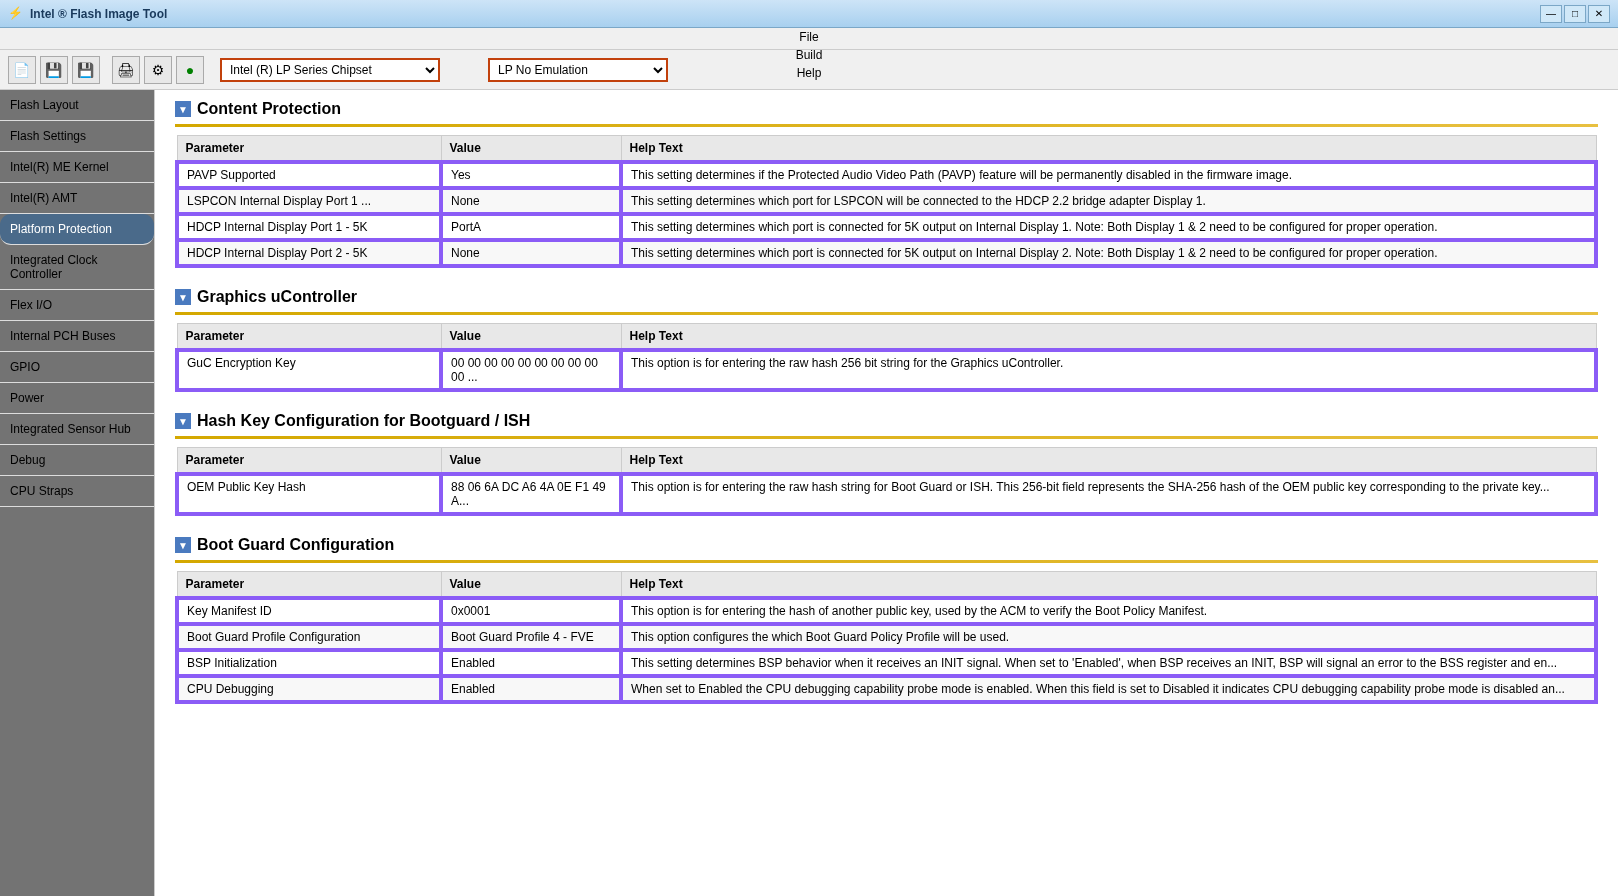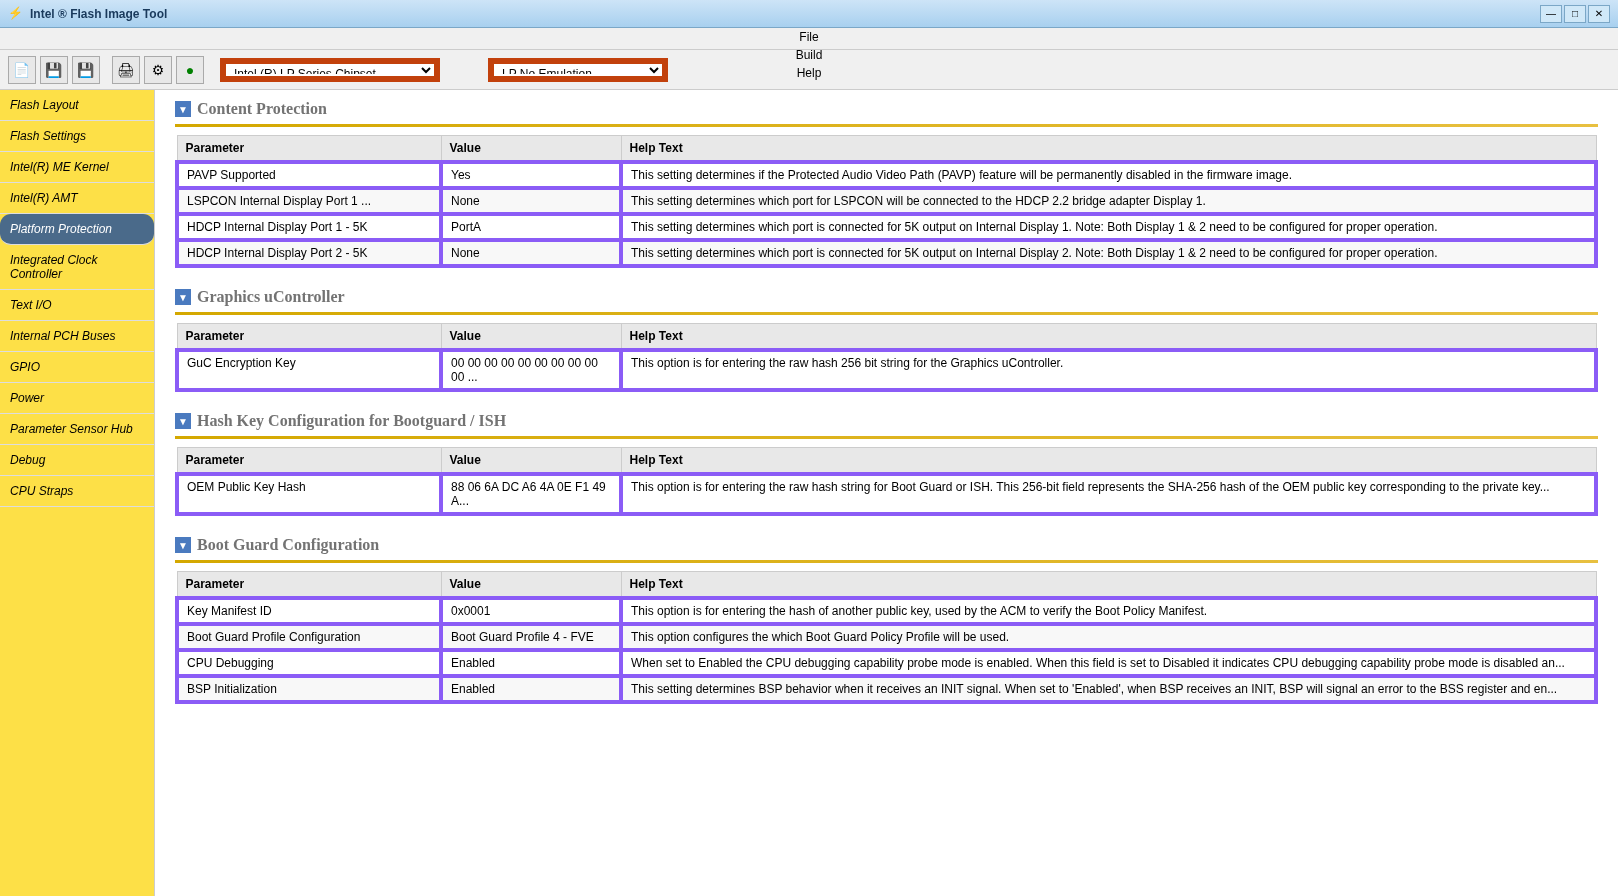--- a/index.html
+++ b/index.html
@@ -44,35 +44,34 @@
       gap: 4px;
       border-bottom: 1px solid #ccc;
     }
     .toolbar-btn {
       width: 28px; height: 28px; background: #e8e8e8; border: 1px solid #aaa;
       cursor: pointer; display: flex; align-items: center; justify-content: center;
       font-size: 14px;
     }
     .toolbar-separator { width: 4px; }
     .toolbar-dropdown {
-      height: 24px; padding: 2px 4px; border: 6px solid #c2410c; background: #fff;
+      height: 24px; padding: 2px 4px; border: 2px solid #c2410c; background: #fff;
       font-size: 12px; cursor: pointer;
     }
 
     
     .main-layout { display: flex; height: calc(100vh - 90px); }
 
     
     .sidebar {
       width: 155px;
-      background: #fde047;
+      background: #737373;
       border-right: 1px solid #ccc;
       overflow-y: auto;
       flex-shrink: 0;
-      font-style: italic;
     }
     .sidebar-item {
       padding: 8px 10px;
       cursor: pointer;
       font-size: 12px;
       border-bottom: 1px solid #ddd;
       color: #000;
     }
     .sidebar-item.active { background: #4a6a8a; color: #fff; border-radius: 11px; }
 
@@ -88,22 +87,21 @@
     .section { margin-bottom: 20px; }
     .section-header {
       display: flex;
       align-items: center;
       gap: 6px;
       margin-bottom: 6px;
     }
     .section-title {
       font-size: 16px;
       font-weight: bold;
-      color: #737373;
-      font-family: Liberation Serif, serif;
+      color: #000000;
     }
     .collapse-btn {
       width: 16px; height: 16px;
       background: #4a7abf;
       border: none;
       cursor: pointer;
       display: flex; align-items: center; justify-content: center;
       color: #fff;
       font-size: 10px;
     }
@@ -173,25 +171,25 @@
 
 <div class="main-layout">
 
   <div class="sidebar">
   <div class="sidebar-item">Flash Layout</div>
       <div class="sidebar-item">Flash Settings</div>
       <div class="sidebar-item">Intel(R) ME Kernel</div>
       <div class="sidebar-item">Intel(R) AMT</div>
       <div class="sidebar-item active">Platform Protection</div>
       <div class="sidebar-item">Integrated Clock Controller</div>
-      <div class="sidebar-item">Text I/O</div>
+      <div class="sidebar-item">Flex I/O</div>
       <div class="sidebar-item">Internal PCH Buses</div>
       <div class="sidebar-item">GPIO</div>
       <div class="sidebar-item">Power</div>
-      <div class="sidebar-item">Parameter Sensor Hub</div>
+      <div class="sidebar-item">Integrated Sensor Hub</div>
       <div class="sidebar-item">Debug</div>
       <div class="sidebar-item">CPU Straps</div>
     </div>
 
   <div class="content-area">
   <div class="section">
         <div class="section-header">
           <button class="collapse-btn">▼</button>
           <span class="section-title">Content Protection</span>
         </div>
@@ -293,27 +291,27 @@
               <td class="col-param">Key Manifest ID</td>
               <td class="col-value">0x0001</td>
               <td class="col-help">This option is for entering the hash of another public key, used by the ACM to verify the Boot Policy Manifest.</td>
             </tr>
             <tr>
               <td class="col-param">Boot Guard Profile Configuration</td>
               <td class="col-value">Boot Guard Profile 4 - FVE</td>
               <td class="col-help">This option configures the which Boot Guard Policy Profile will be used.</td>
             </tr>
             <tr>
+              <td class="col-param">BSP Initialization</td>
+              <td class="col-value">Enabled</td>
+              <td class="col-help">This setting determines BSP behavior when it receives an INIT signal.  When set to 'Enabled', when BSP receives an INIT, BSP will signal an error to the BSS register and en...</td>
+            </tr>
+            <tr>
               <td class="col-param">CPU Debugging</td>
               <td class="col-value">Enabled</td>
               <td class="col-help">When set to Enabled the CPU debugging capability probe mode is enabled.  When this field is set to Disabled it indicates CPU debugging capability probe mode is disabled an...</td>
-            </tr>
-            <tr>
-              <td class="col-param">BSP Initialization</td>
-              <td class="col-value">Enabled</td>
-              <td class="col-help">This setting determines BSP behavior when it receives an INIT signal.  When set to 'Enabled', when BSP receives an INIT, BSP will signal an error to the BSS register and en...</td>
             </tr>
           </tbody>
         </table>
       </div>
     </div>
 
 </div>
 
 </body></html>

